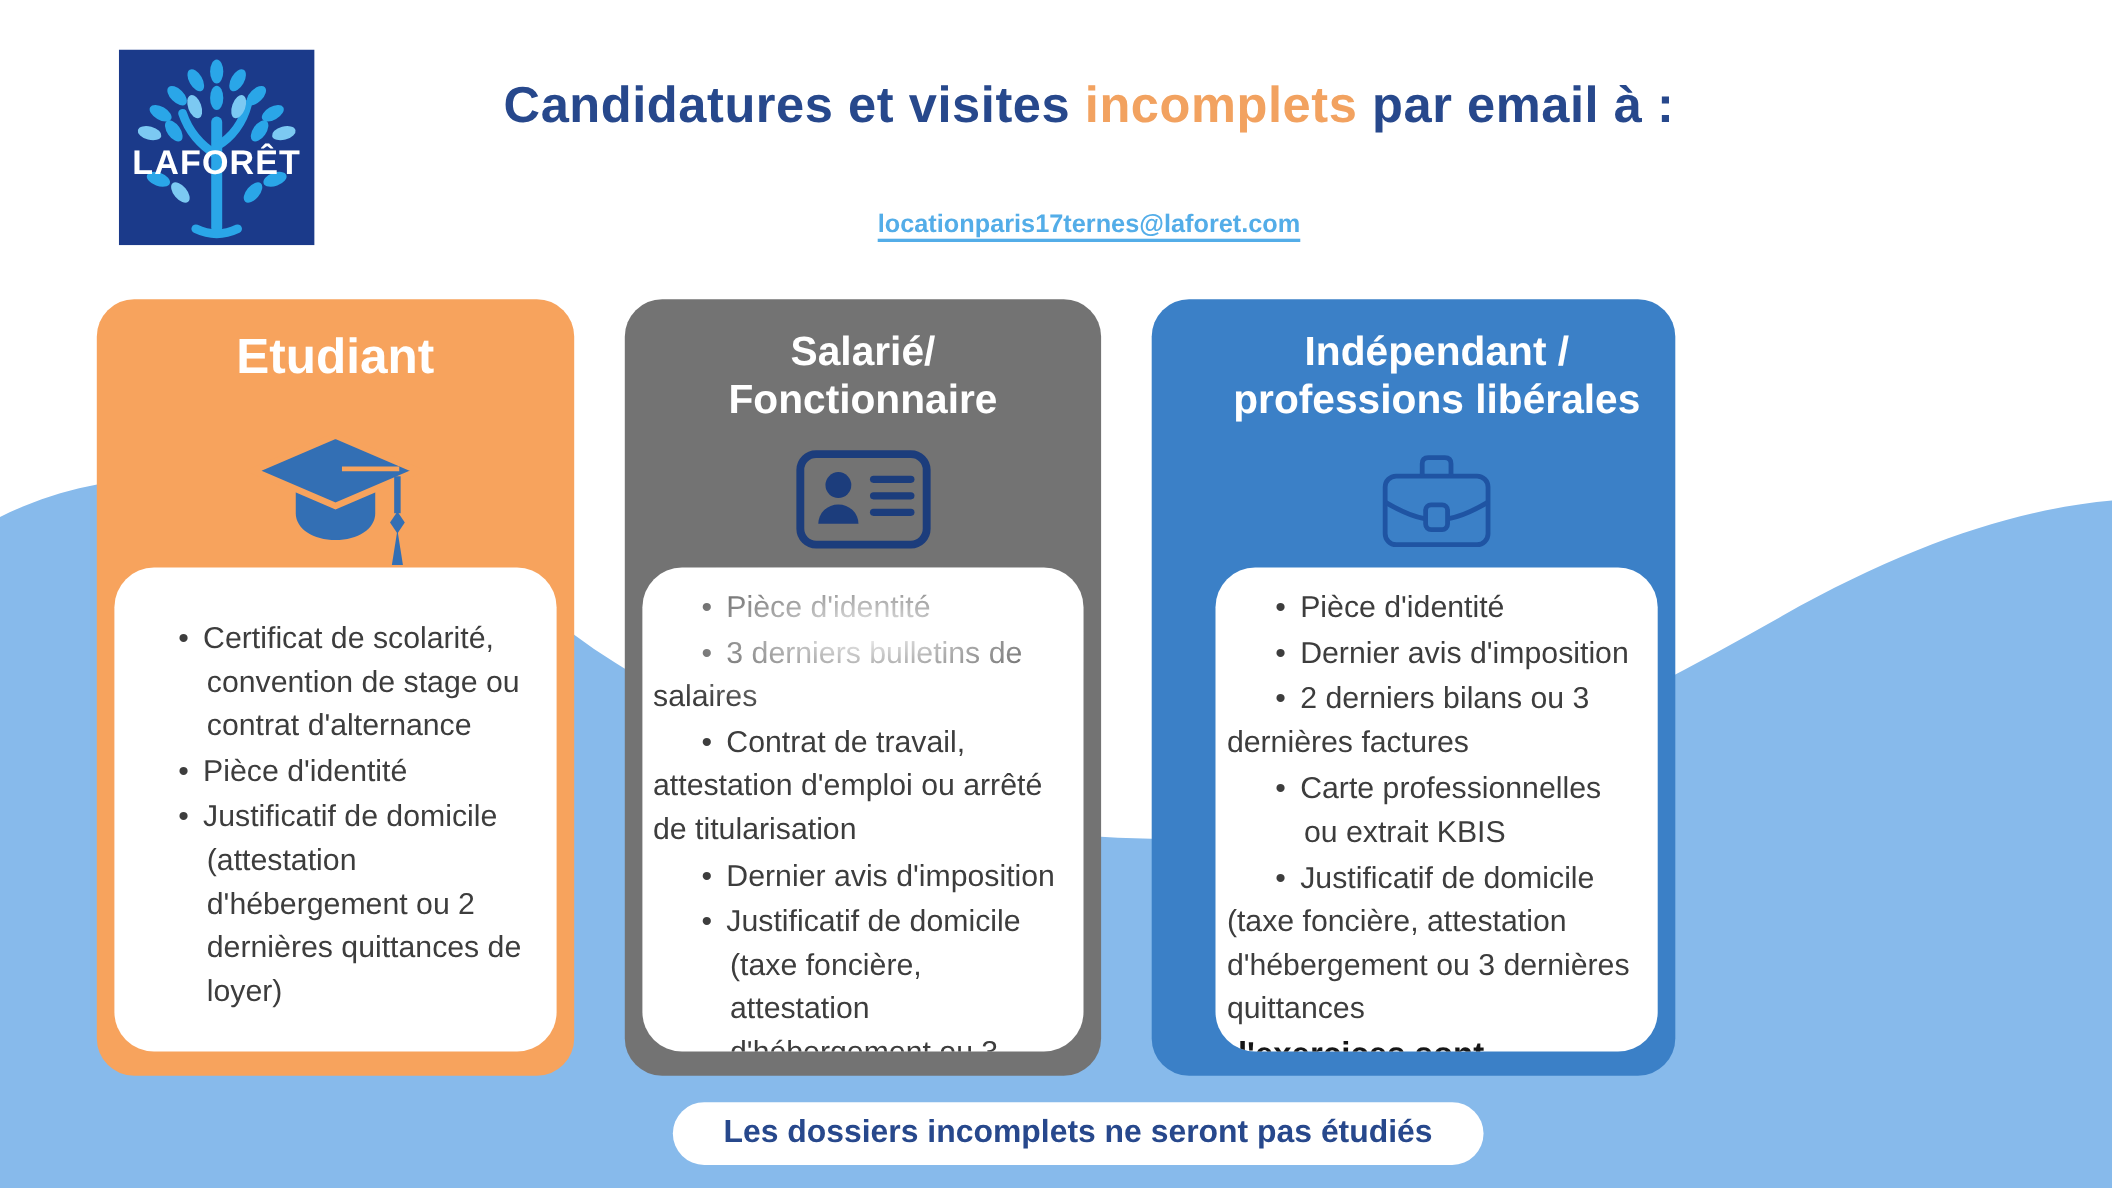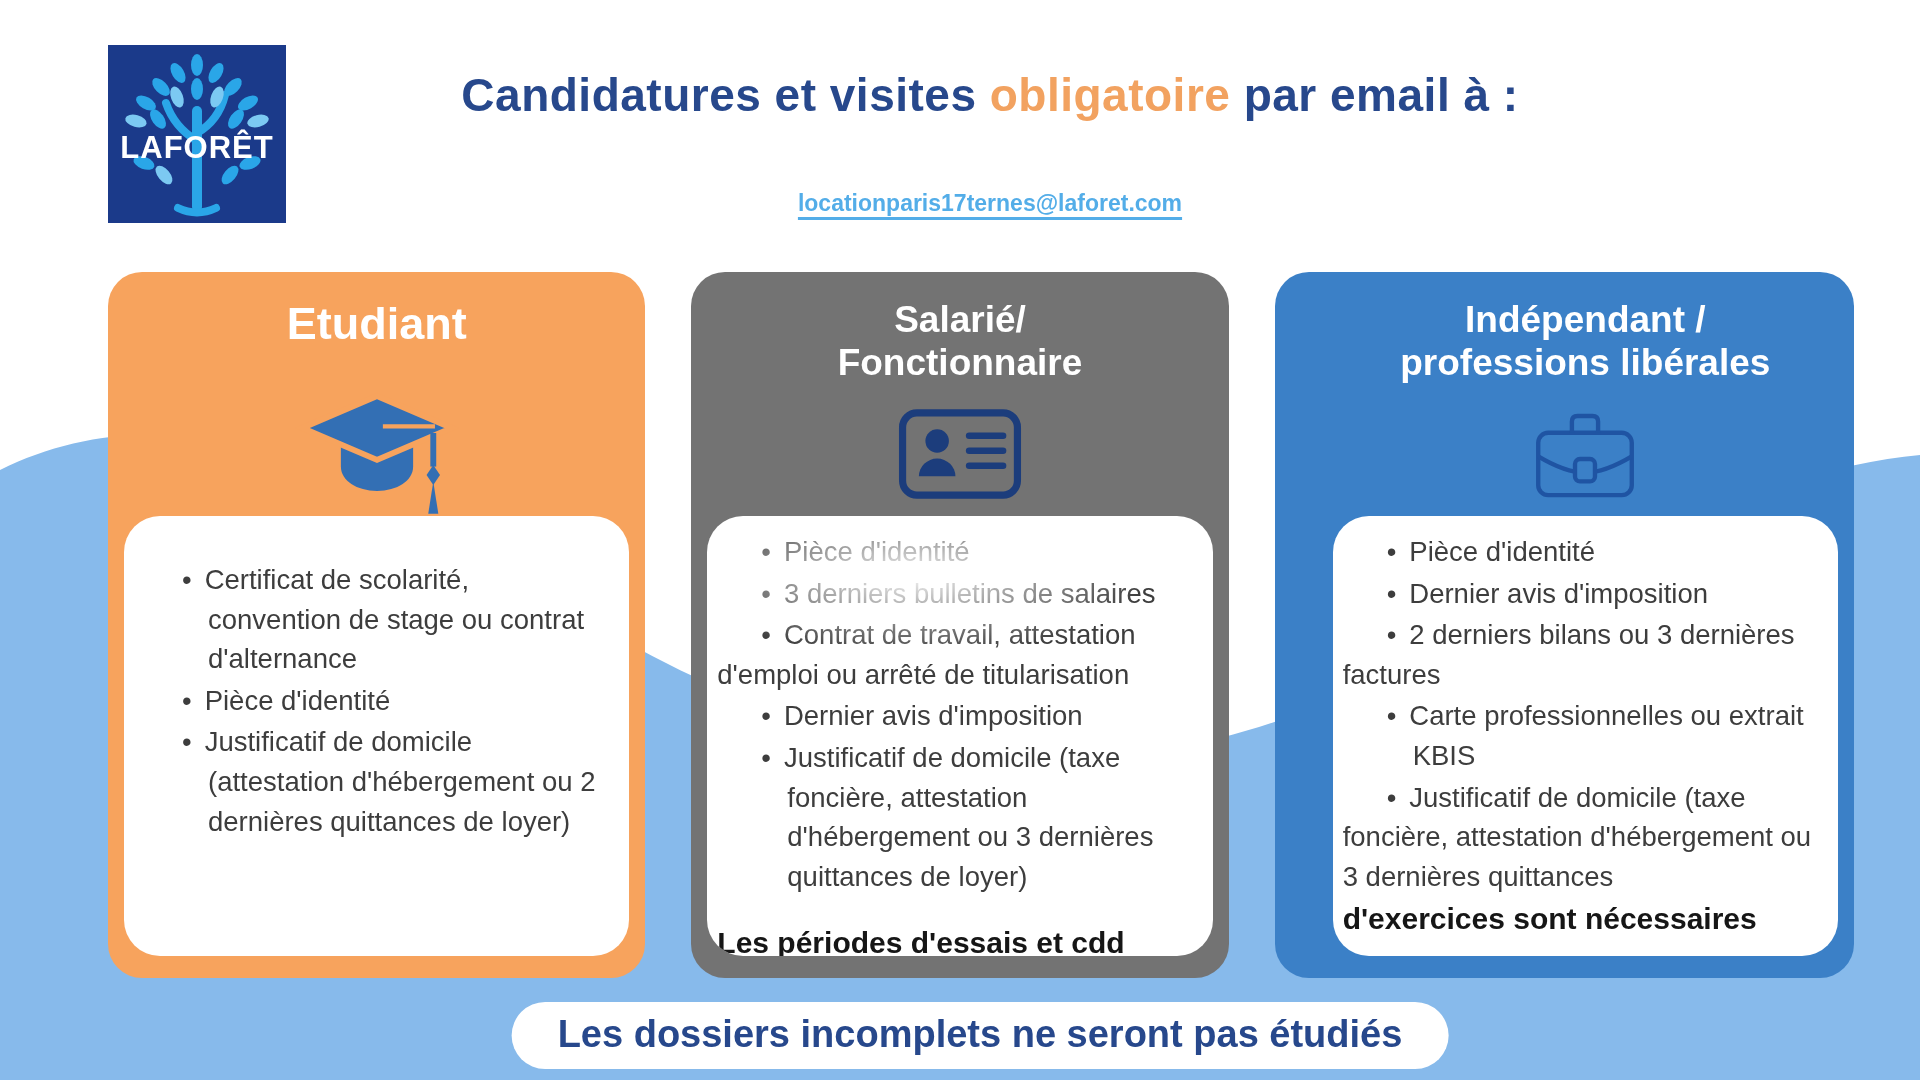--- a/index.html
+++ b/index.html
@@ -12,21 +12,21 @@
   .logo{position:absolute;left:108px;top:45px;width:178px;height:178px;z-index:3;}
   .header{position:absolute;left:60px;top:68px;width:1860px;text-align:center;z-index:2;}
   .title{margin:0;font-size:46px;font-weight:700;color:var(--navy);letter-spacing:.5px;}
   .title .hl{color:var(--orange);}
   .email{
     display:inline-block;margin-top:50px;font-size:23px;font-weight:700;
     color:var(--email_blue);text-decoration:underline;
     text-decoration-thickness:3px;text-underline-offset:6px;cursor:pointer;
   }
   
-  .cards{position:absolute;left:88px;top:272px;width:1746px;display:flex;gap:46px;z-index:2;margin-left:20px;}
+  .cards{position:absolute;left:88px;top:272px;width:1435px;display:flex;gap:46px;z-index:2;}
   .card{flex:1;height:706px;border-radius:34px;display:flex;flex-direction:column;}
   .card-title{
     margin:26px 10px 0;min-height:98px;text-align:center;color:#fff;
     font-weight:700;font-size:37px;line-height:1.17;
   }
   .card-etudiant .card-title{font-size:45px;}
   .icon-wrap{height:116px;display:flex;align-items:center;justify-content:center;}
   .box{
     position:relative;background:#fff;border-radius:36px;flex:1;
     margin:4px 16px 22px;padding:16px 20px 18px 10px;overflow:hidden;
@@ -42,21 +42,21 @@
   .card-independant .note{margin-top:0;}
   .ghost{
     position:absolute;left:-30px;top:-20px;width:470px;height:160px;
     background:radial-gradient(closest-side, rgba(255,255,255,.95), rgba(255,255,255,0));
     pointer-events:none;
   }
   
   .footer{
     position:absolute;top:1002px;left:980px;transform:translateX(-50%);
     background:#fff;border-radius:42px;padding:11px 46px 13px;z-index:2;
-    font-size:38px;font-weight:700;color:var(--navy);white-space:nowrap;
+    font-size:29px;font-weight:700;color:var(--navy);white-space:nowrap;
   }
 </style>
 </head>
 <body>
 
 <svg class="bg-wave" viewBox="0 0 1920 1080" preserveAspectRatio="none" aria-hidden="true">
   <path d="M0,470 C140,400 320,430 540,590 C720,708 900,768 1070,762
            C1240,756 1430,668 1620,560 C1740,492 1840,462 1920,455
            L1920,1080 L0,1080 Z" fill="#87BAEB"></path>
 </svg>
@@ -84,21 +84,21 @@
     <ellipse cx="128" cy="74" rx="6" ry="11" transform="rotate(35 128 74)"></ellipse>
     <ellipse cx="36" cy="118" rx="6" ry="11" transform="rotate(-70 36 118)"></ellipse>
     <ellipse cx="142" cy="118" rx="6" ry="11" transform="rotate(70 142 118)"></ellipse>
     <ellipse cx="56" cy="130" rx="6" ry="11" transform="rotate(-40 56 130)" fill="#7CC9F2"></ellipse>
     <ellipse cx="122" cy="130" rx="6" ry="11" transform="rotate(40 122 130)"></ellipse>
   </g>
   <text x="89" y="113" text-anchor="middle" fill="#ffffff" font-size="31" font-weight="bold" letter-spacing="1">LAFORÊT</text>
 </svg>
 
 <header class="header">
-  <h1 class="title"><span>Candidatures et visites </span><span class="hl">obligatoire</span><span> par email à :</span></h1>
+  <h1 class="title"><span>Candidatures et visites </span><span class="hl">incomplets</span><span> par email à :</span></h1>
   <br>
   <a class="email">locationparis17ternes@laforet.com</a>
 </header>
 
 <main class="cards">
     <section class="card card-etudiant" style="background: rgb(247, 163, 93); --card-color: #F7A35D;">
       <h2 class="card-title">Etudiant</h2>
       <div class="icon-wrap" style="color: rgb(51, 111, 180);">
   <svg width="182" height="126" viewBox="0 0 190 150">
     <path d="M52,60 h86 v30 c0,17 -19,29 -43,29 s-43,-12 -43,-29 z" fill="currentColor"></path>

